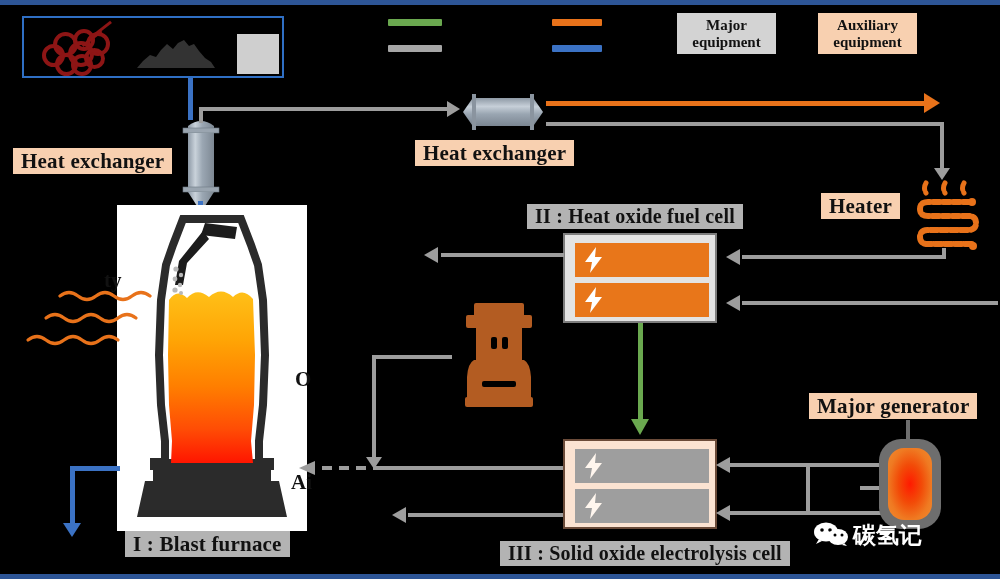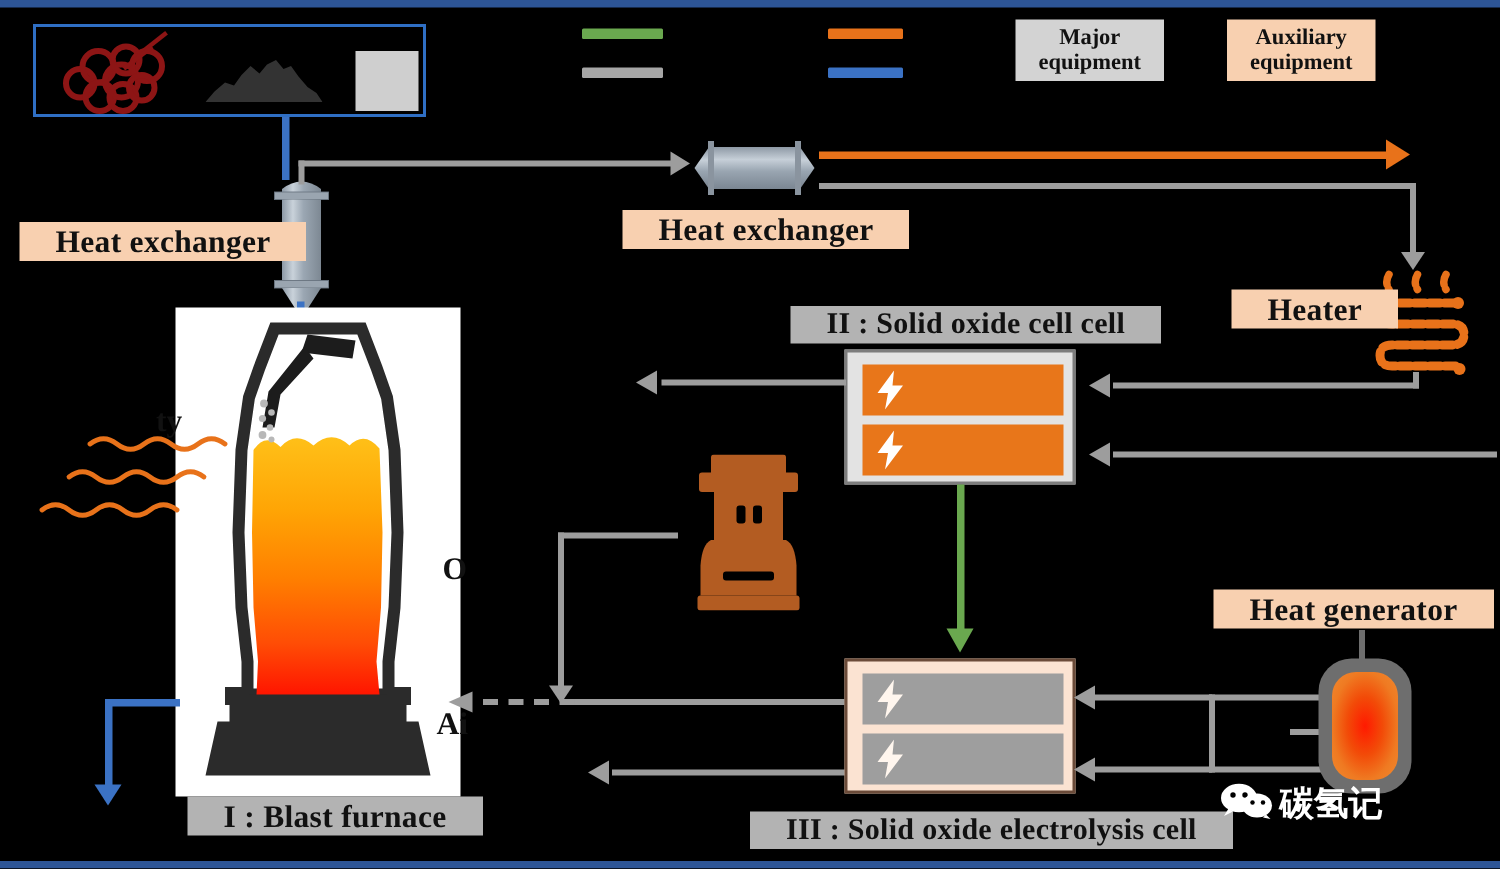--- a/index.html
+++ b/index.html
@@ -6,21 +6,21 @@
   body{width:1000px;height:579px;overflow:hidden;font-family:"Liberation Serif",serif;}
   #stage{position:relative;width:1000px;height:579px;background:#000;
          border-top:5px solid #2d5596;border-bottom:5px solid #2d5596;box-sizing:border-box;}
   .abs{position:absolute;}
 
   
   .chip{position:absolute;font-weight:bold;color:#111;line-height:1.05;
         text-align:center;white-space:nowrap;letter-spacing:.2px;}
   .chip-aux{background:#f8d0b0;}
   .chip-major{background:#b3b3b3;}
-  .chip-pad{padding:2px 24px;}
+  .chip-pad{padding:2px 8px;}
 
   
   .legline{position:absolute;height:7px;border-radius:1px;}
   .legbox{position:absolute;text-align:center;font-weight:bold;color:#111;
           font-size:15px;line-height:1.12;padding:4px 2px;box-sizing:border-box;}
 
   
   #rawbox{left:22px;top:11px;width:262px;height:62px;border:2.5px solid #2f6fc4;box-sizing:border-box;}
 
   
@@ -182,21 +182,21 @@
 
   <div class="chip chip-aux chip-pad" style="left:821px;top:188px;font-size:21px;text-align:center;">Heater</div>
 
   <div class="ln abs" style="left:942px;top:243px;width:4px;height:11px;"></div>
   <div class="ln abs" style="left:742px;top:250px;width:204px;height:4px;"></div>
   <div class="ah" style="left:726px;top:244px;border-top:8px solid transparent;border-bottom:8px solid transparent;border-right:14px solid #9d9d9d;"></div>
 
   <div class="ln abs" style="left:742px;top:296px;width:256px;height:4px;"></div>
   <div class="ah" style="left:726px;top:290px;border-top:8px solid transparent;border-bottom:8px solid transparent;border-right:14px solid #9d9d9d;"></div>
 
-  <div class="chip chip-major chip-pad" style="left:527px;top:199px;font-size:20px;">II : Solid oxide cell cell</div>
+  <div class="chip chip-major chip-pad" style="left:527px;top:199px;font-size:20px;">II : Heat oxide fuel cell</div>
 
   <div id="sofc" class="stack">
     <div class="cell c1 cell-orange">
       <svg class="bolt" viewBox="0 0 22 26">
         <path d="M13 0 L2 15 L9 15 L7 26 L19 10 L12 10 Z" fill="#ffffff"></path>
       </svg>
     </div>
     <div class="cell c2 cell-orange">
       <svg class="bolt" viewBox="0 0 22 26">
         <path d="M13 0 L2 15 L9 15 L7 26 L19 10 L12 10 Z" fill="#ffffff"></path>
@@ -313,21 +313,21 @@
   <div class="ln abs" style="left:730px;top:458px;width:78px;height:4px;"></div>
   <div class="ah" style="left:716px;top:452px;border-top:8px solid transparent;border-bottom:8px solid transparent;border-right:14px solid #9d9d9d;"></div>
   <div class="ln abs" style="left:730px;top:506px;width:78px;height:4px;"></div>
   <div class="ah" style="left:716px;top:500px;border-top:8px solid transparent;border-bottom:8px solid transparent;border-right:14px solid #9d9d9d;"></div>
 
   <div id="vapgen" class="abs">
     <div id="vapgen-core"></div>
   </div>
   <div class="ln abs" style="left:906px;top:415px;width:4px;height:22px;background:#6e6e6e;"></div>
 
-  <div class="chip chip-aux chip-pad" style="left:809px;top:388px;font-size:21px;">Heat generator</div>
+  <div class="chip chip-aux chip-pad" style="left:809px;top:388px;font-size:21px;">Major generator</div>
 
   <div id="wm" class="abs">
     <svg id="wmlogo" viewBox="0 0 36 24">
       <ellipse cx="13" cy="10" rx="12" ry="9.5" fill="#ffffff"></ellipse>
       <path d="M6 17 L3 22 L9 19 Z" fill="#ffffff"></path>
       <circle cx="9" cy="8" r="1.8" fill="#000"></circle>
       <circle cx="17" cy="8" r="1.8" fill="#000"></circle>
       <ellipse cx="25" cy="15" rx="10" ry="8" fill="#ffffff"></ellipse>
       <path d="M31 21 L34 24 L29 23 Z" fill="#ffffff"></path>
       <circle cx="22" cy="13" r="1.5" fill="#000"></circle>

